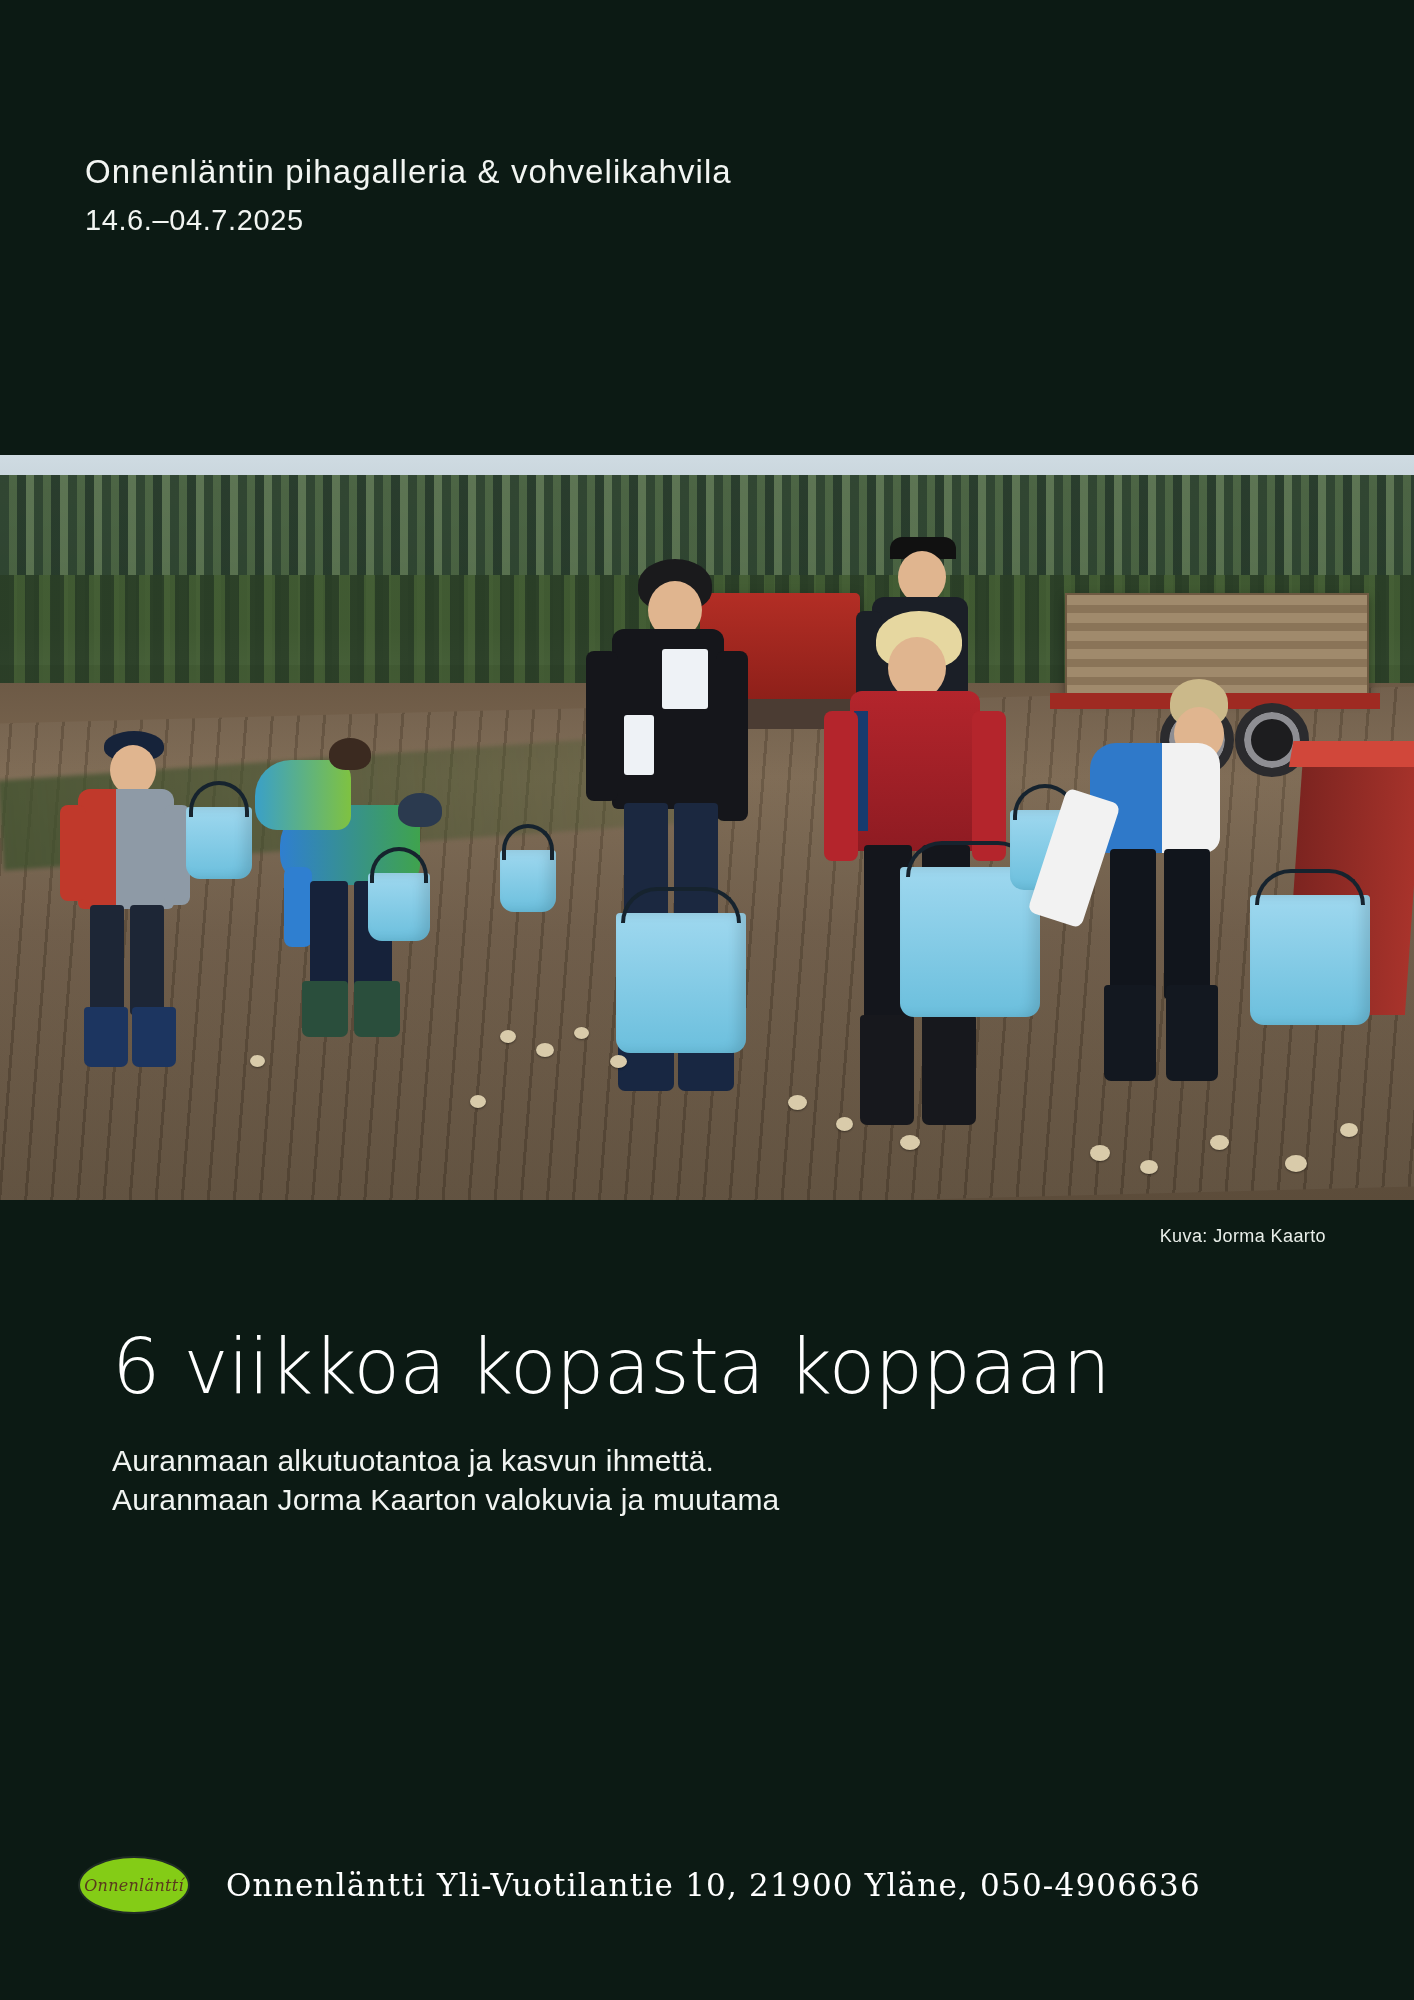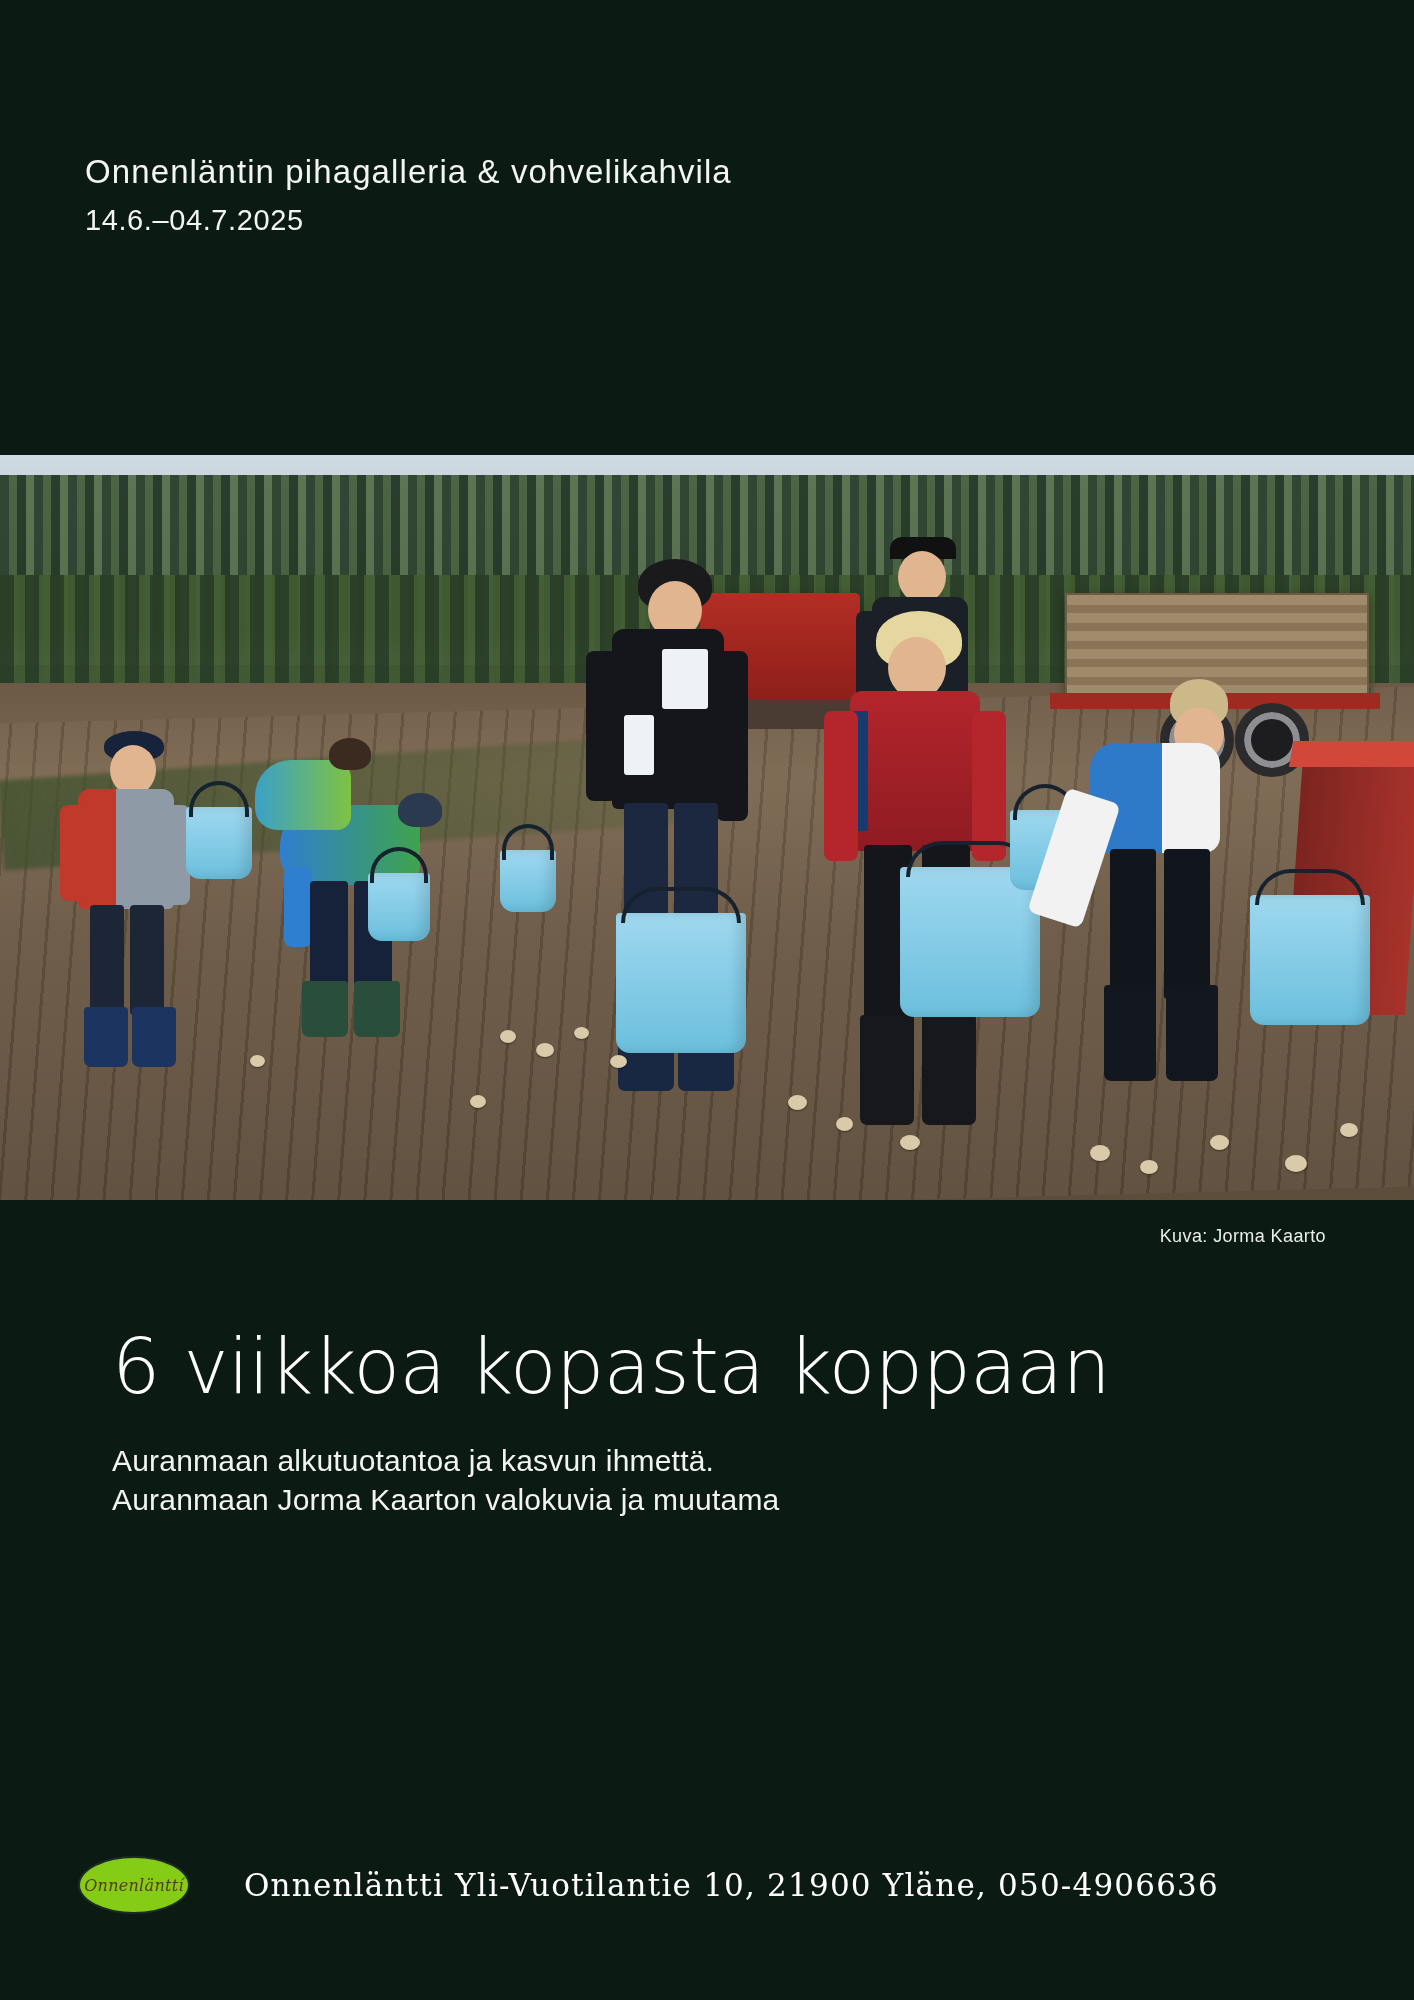--- a/index.html
+++ b/index.html
@@ -262,21 +262,21 @@
     font-style: italic;
     font-size: 16px;
     color: #5a3a1c;
     letter-spacing: .3px;
   }
   .footer-text {
     font-family: "DejaVu Serif", serif;
     font-size: 31px;
     letter-spacing: 1.2px;
     color: #ffffff;
-    margin-left: 56px;
+    margin-left: 38px;
   }
 </style>
 </head>
 <body>
 
 <div class="poster">
 
   <div class="header">
     <div class="header-title">Onnenläntin pihagalleria &amp; vohvelikahvila</div>
     <div class="header-dates">14.6.–04.7.2025</div>

